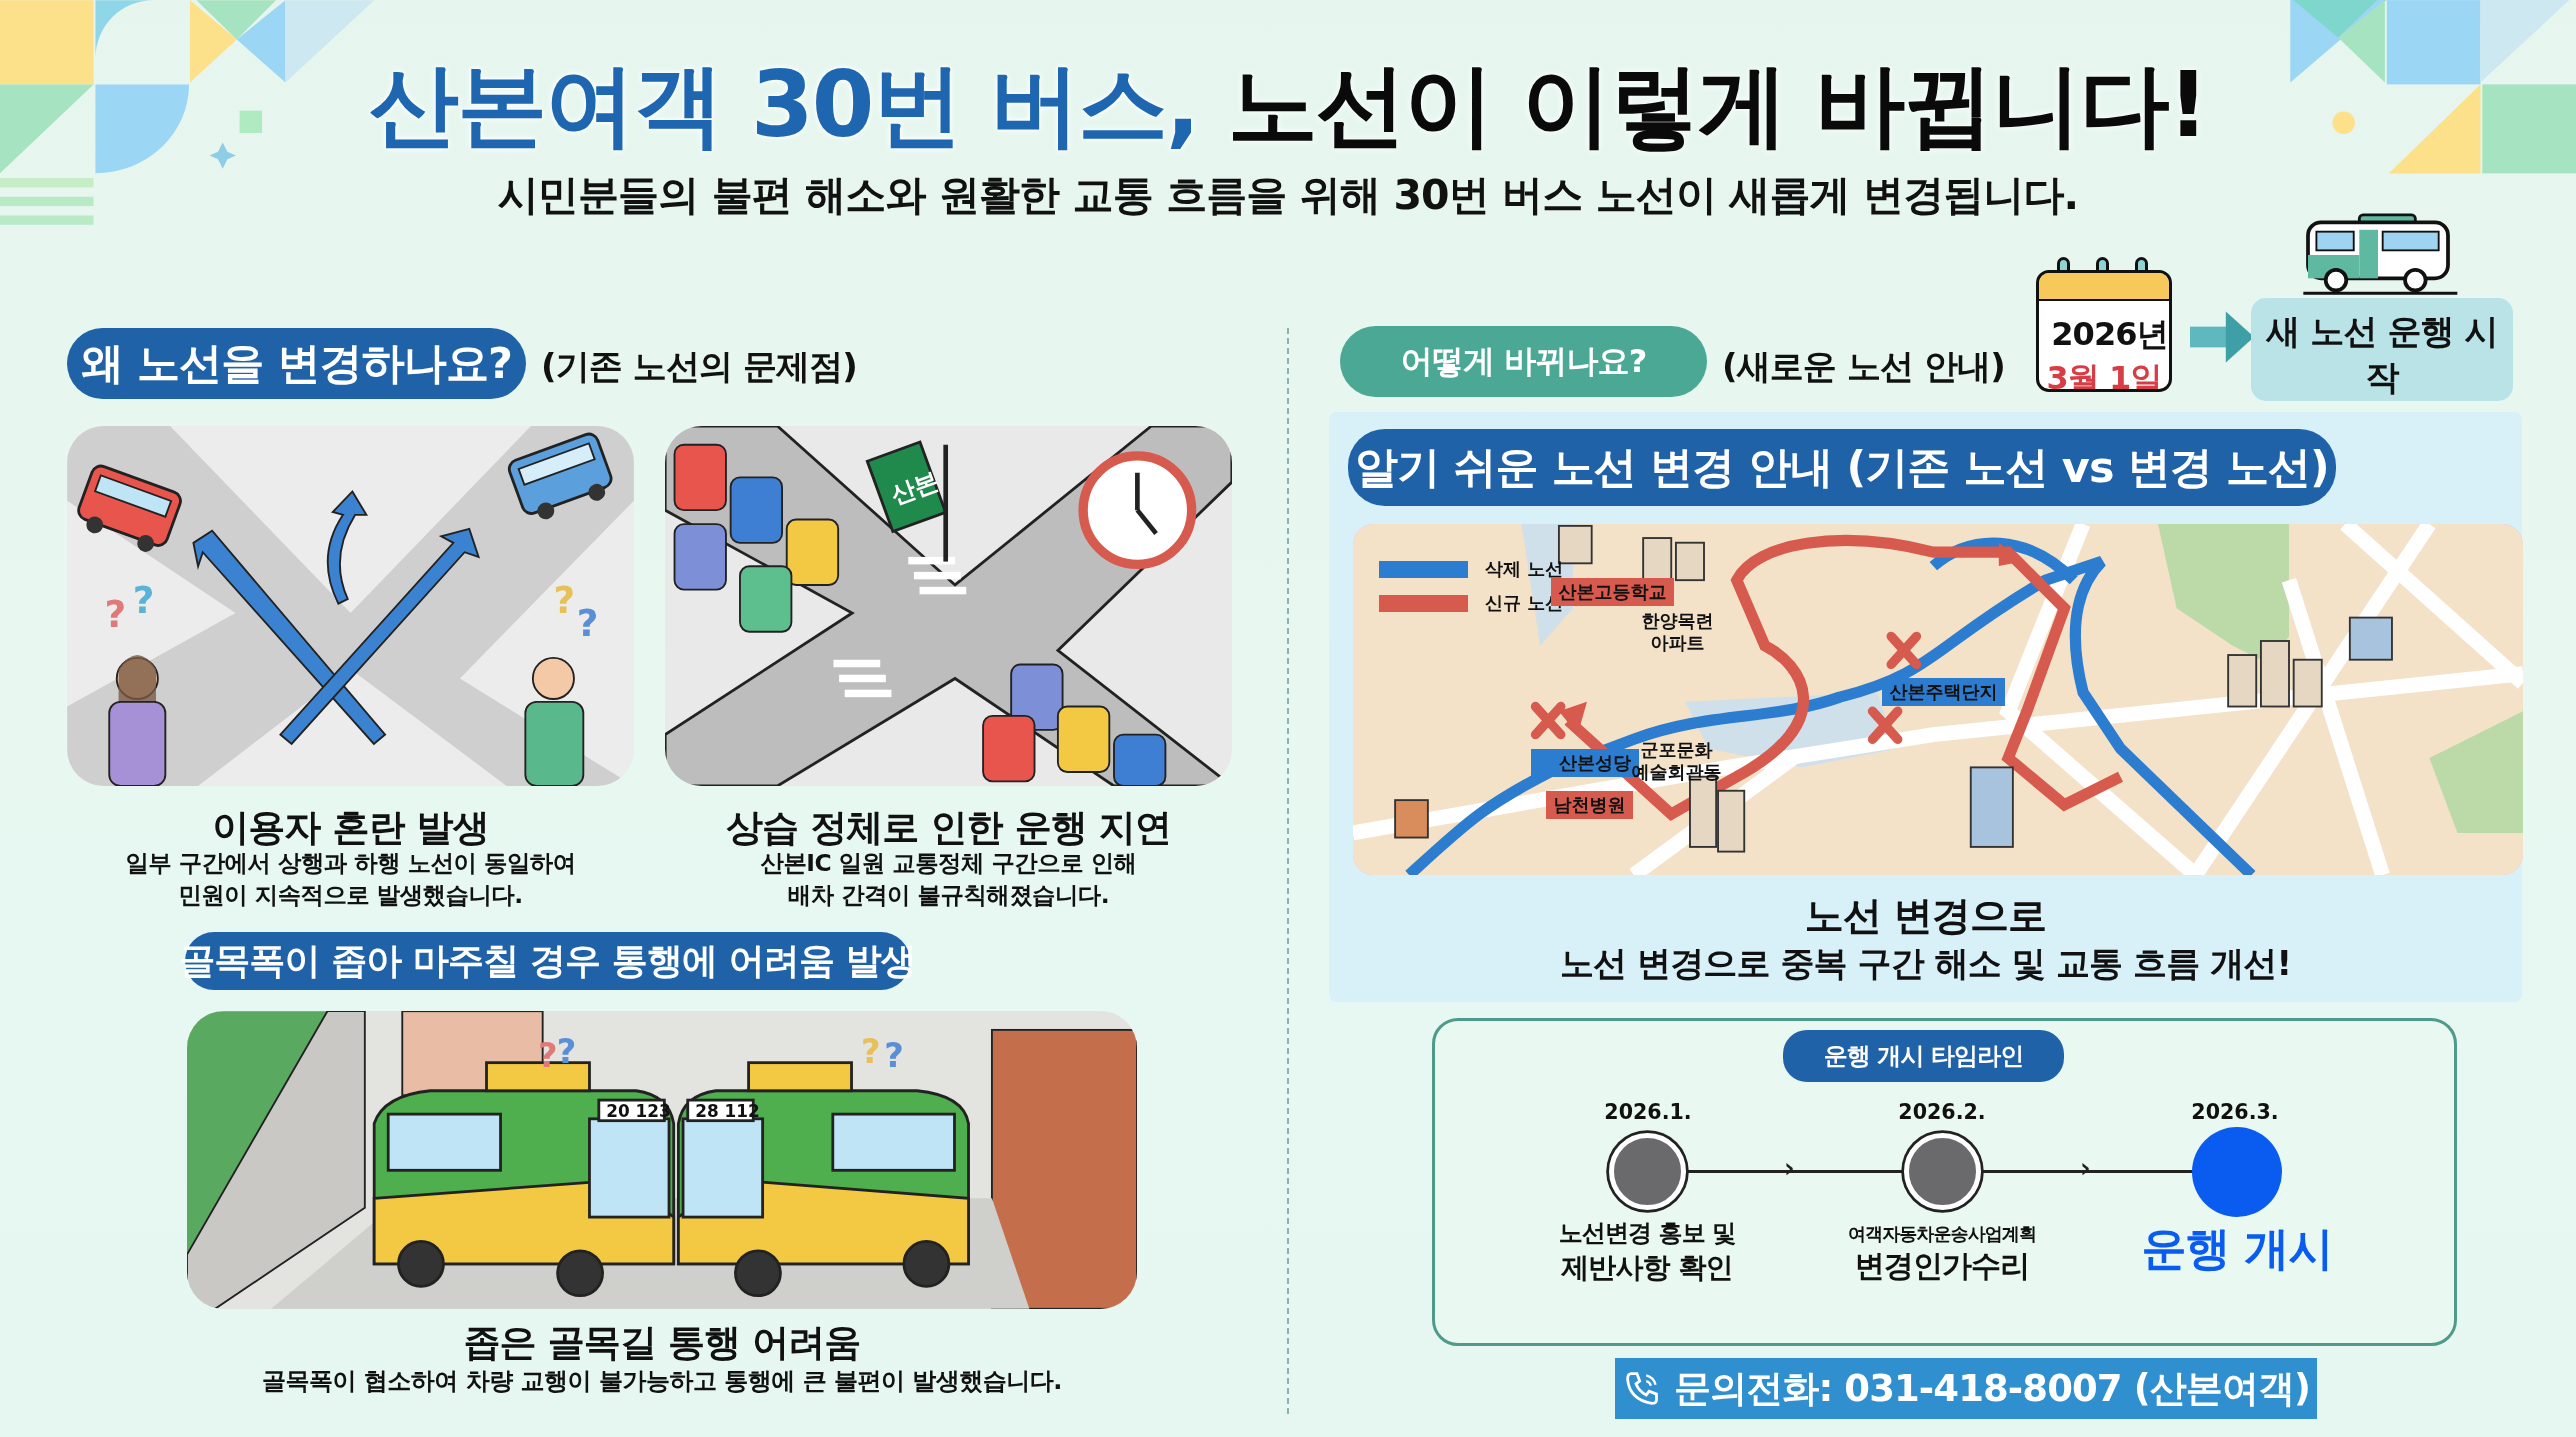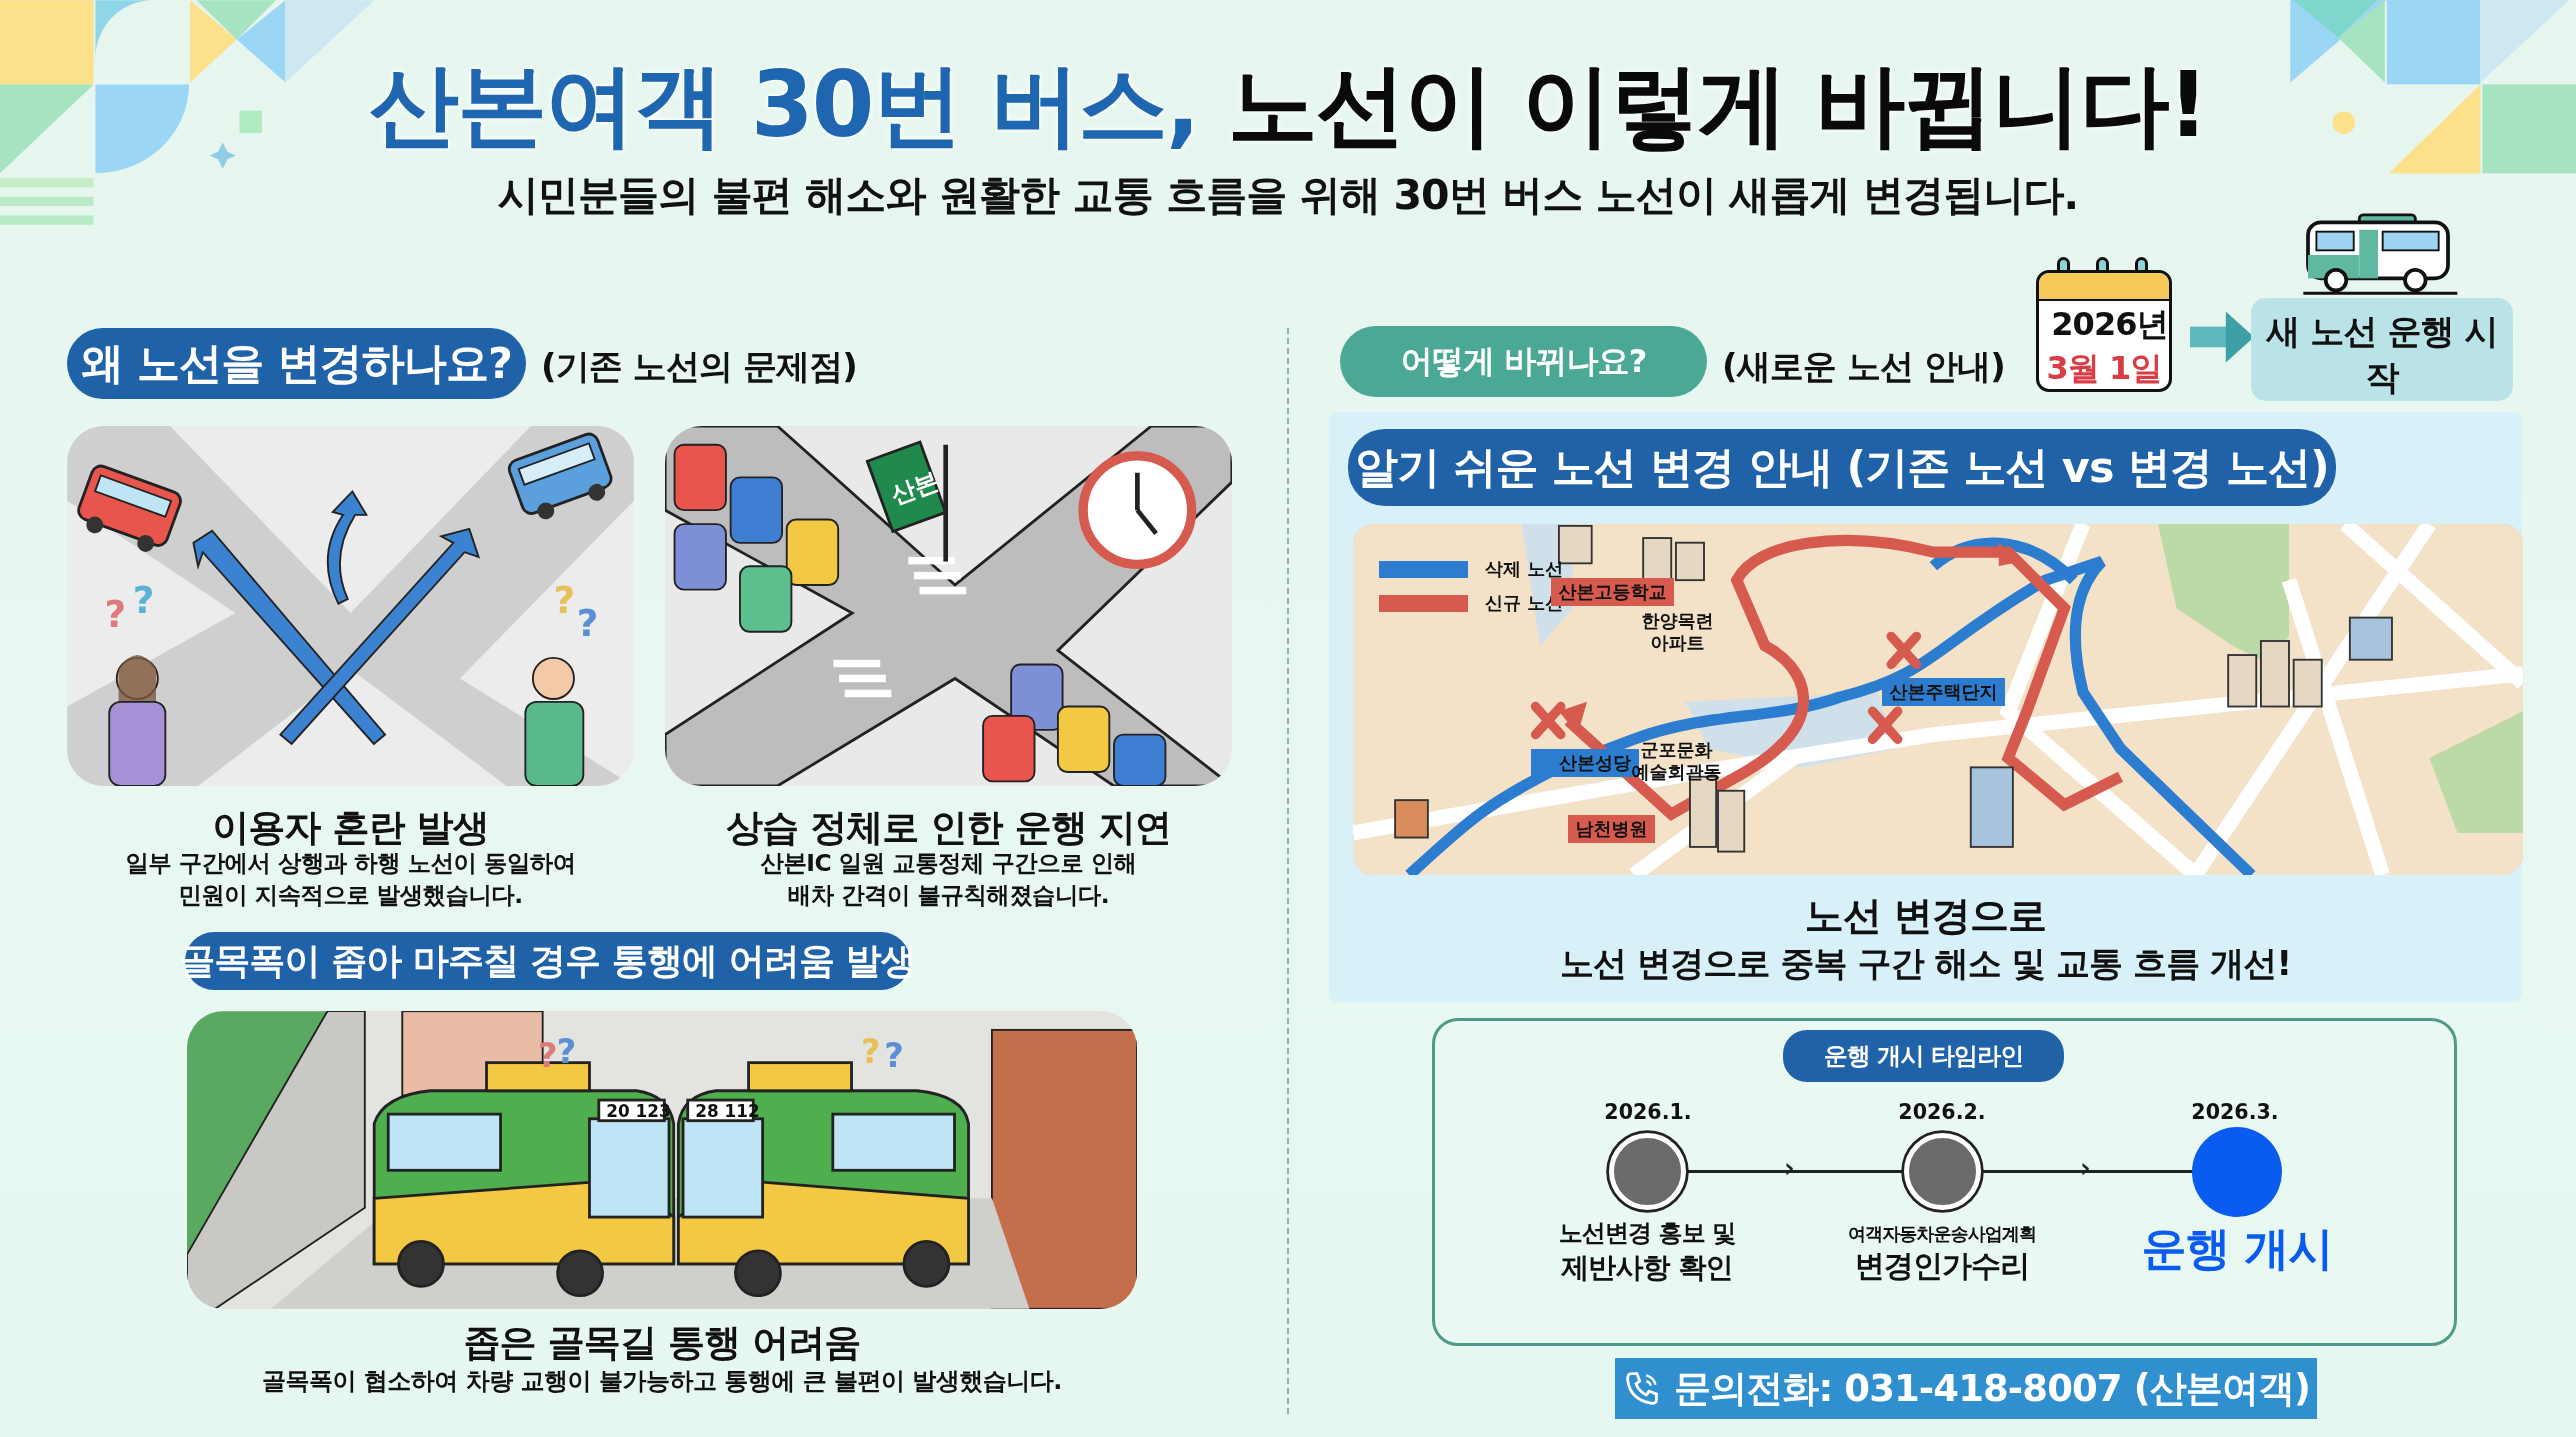--- a/index.html
+++ b/index.html
@@ -62,21 +62,21 @@
 
   
   .calendar {
     position: absolute; left: 2036px; top: 253px; width: 140px; height: 145px;
   }
   .cal-page {
     position: absolute; left: 0; top: 17px; width: 136px; height: 122px;
     border: 3.7px solid #111; border-radius: 13px; background: #fff; overflow: hidden;
   }
   .cal-head { height: 28px; background: #f7c85a; border-bottom: 2.8px solid #111; }
-  .cal-year { text-align: center; font-size: 32px; font-weight: 800; margin-top: 2px; letter-spacing: -0.9px; padding-left: 11px; }
+  .cal-year { text-align: center; font-size: 32px; font-weight: 800; margin-top: 12px; letter-spacing: -0.9px; padding-left: 11px; }
   .cal-date { text-align: center; font-size: 32px; font-weight: 800; color: #d83d45; letter-spacing: -0.9px; }
   .cal-ring { position: absolute; top: 3.7px; width: 13px; height: 30px; border: 3.7px solid #111; border-radius: 7.5px; background: #8ed4d4; }
 
   .start-box {
     position: absolute; left: 2251px; top: 298px; width: 262px; height: 103px;
     background: #b9e3e6; border-radius: 15px; text-align: center;
   }
   .start-box .t1 { font-size: 34px; font-weight: 800; margin-top: 11.2px; letter-spacing: -0.9px; }
   .start-box .t2 { font-size: 23.4px; font-weight: 700; margin-top: 7.5px; }
 
@@ -399,21 +399,21 @@
   <div class="map-label plain" style="left:281px;top:84px;">
     <div>한양목련</div>
     <div>아파트</div>
   </div>
   <div class="map-label blue" style="left:529px;top:154px;">산본주택단지</div>
   <div class="map-label blue" style="left:178px;top:225px;padding-left:28px;">산본성당</div>
   <div class="map-label plain" style="left:271px;top:213px;">
     <div>군포문화</div>
     <div>예술회관동</div>
   </div>
-  <div class="map-label red" style="left:215px;top:267px;margin-top:24px;">남천병원</div>
+  <div class="map-label red" style="left:193px;top:267px;">남천병원</div>
 </div>
 
 <div class="result-title">노선 변경으로</div>
 <div class="result-body">노선 변경으로 중복 구간 해소 및 교통 흐름 개선!</div>
 
 <div class="timeline-box"></div>
 <div class="timeline-pill">운행 개시 타임라인</div>
 
 <div class="tl-date" style="left:1573px;top:1100px;">2026.1.</div>
 <div class="tl-date" style="left:1867px;top:1100px;">2026.2.</div>

